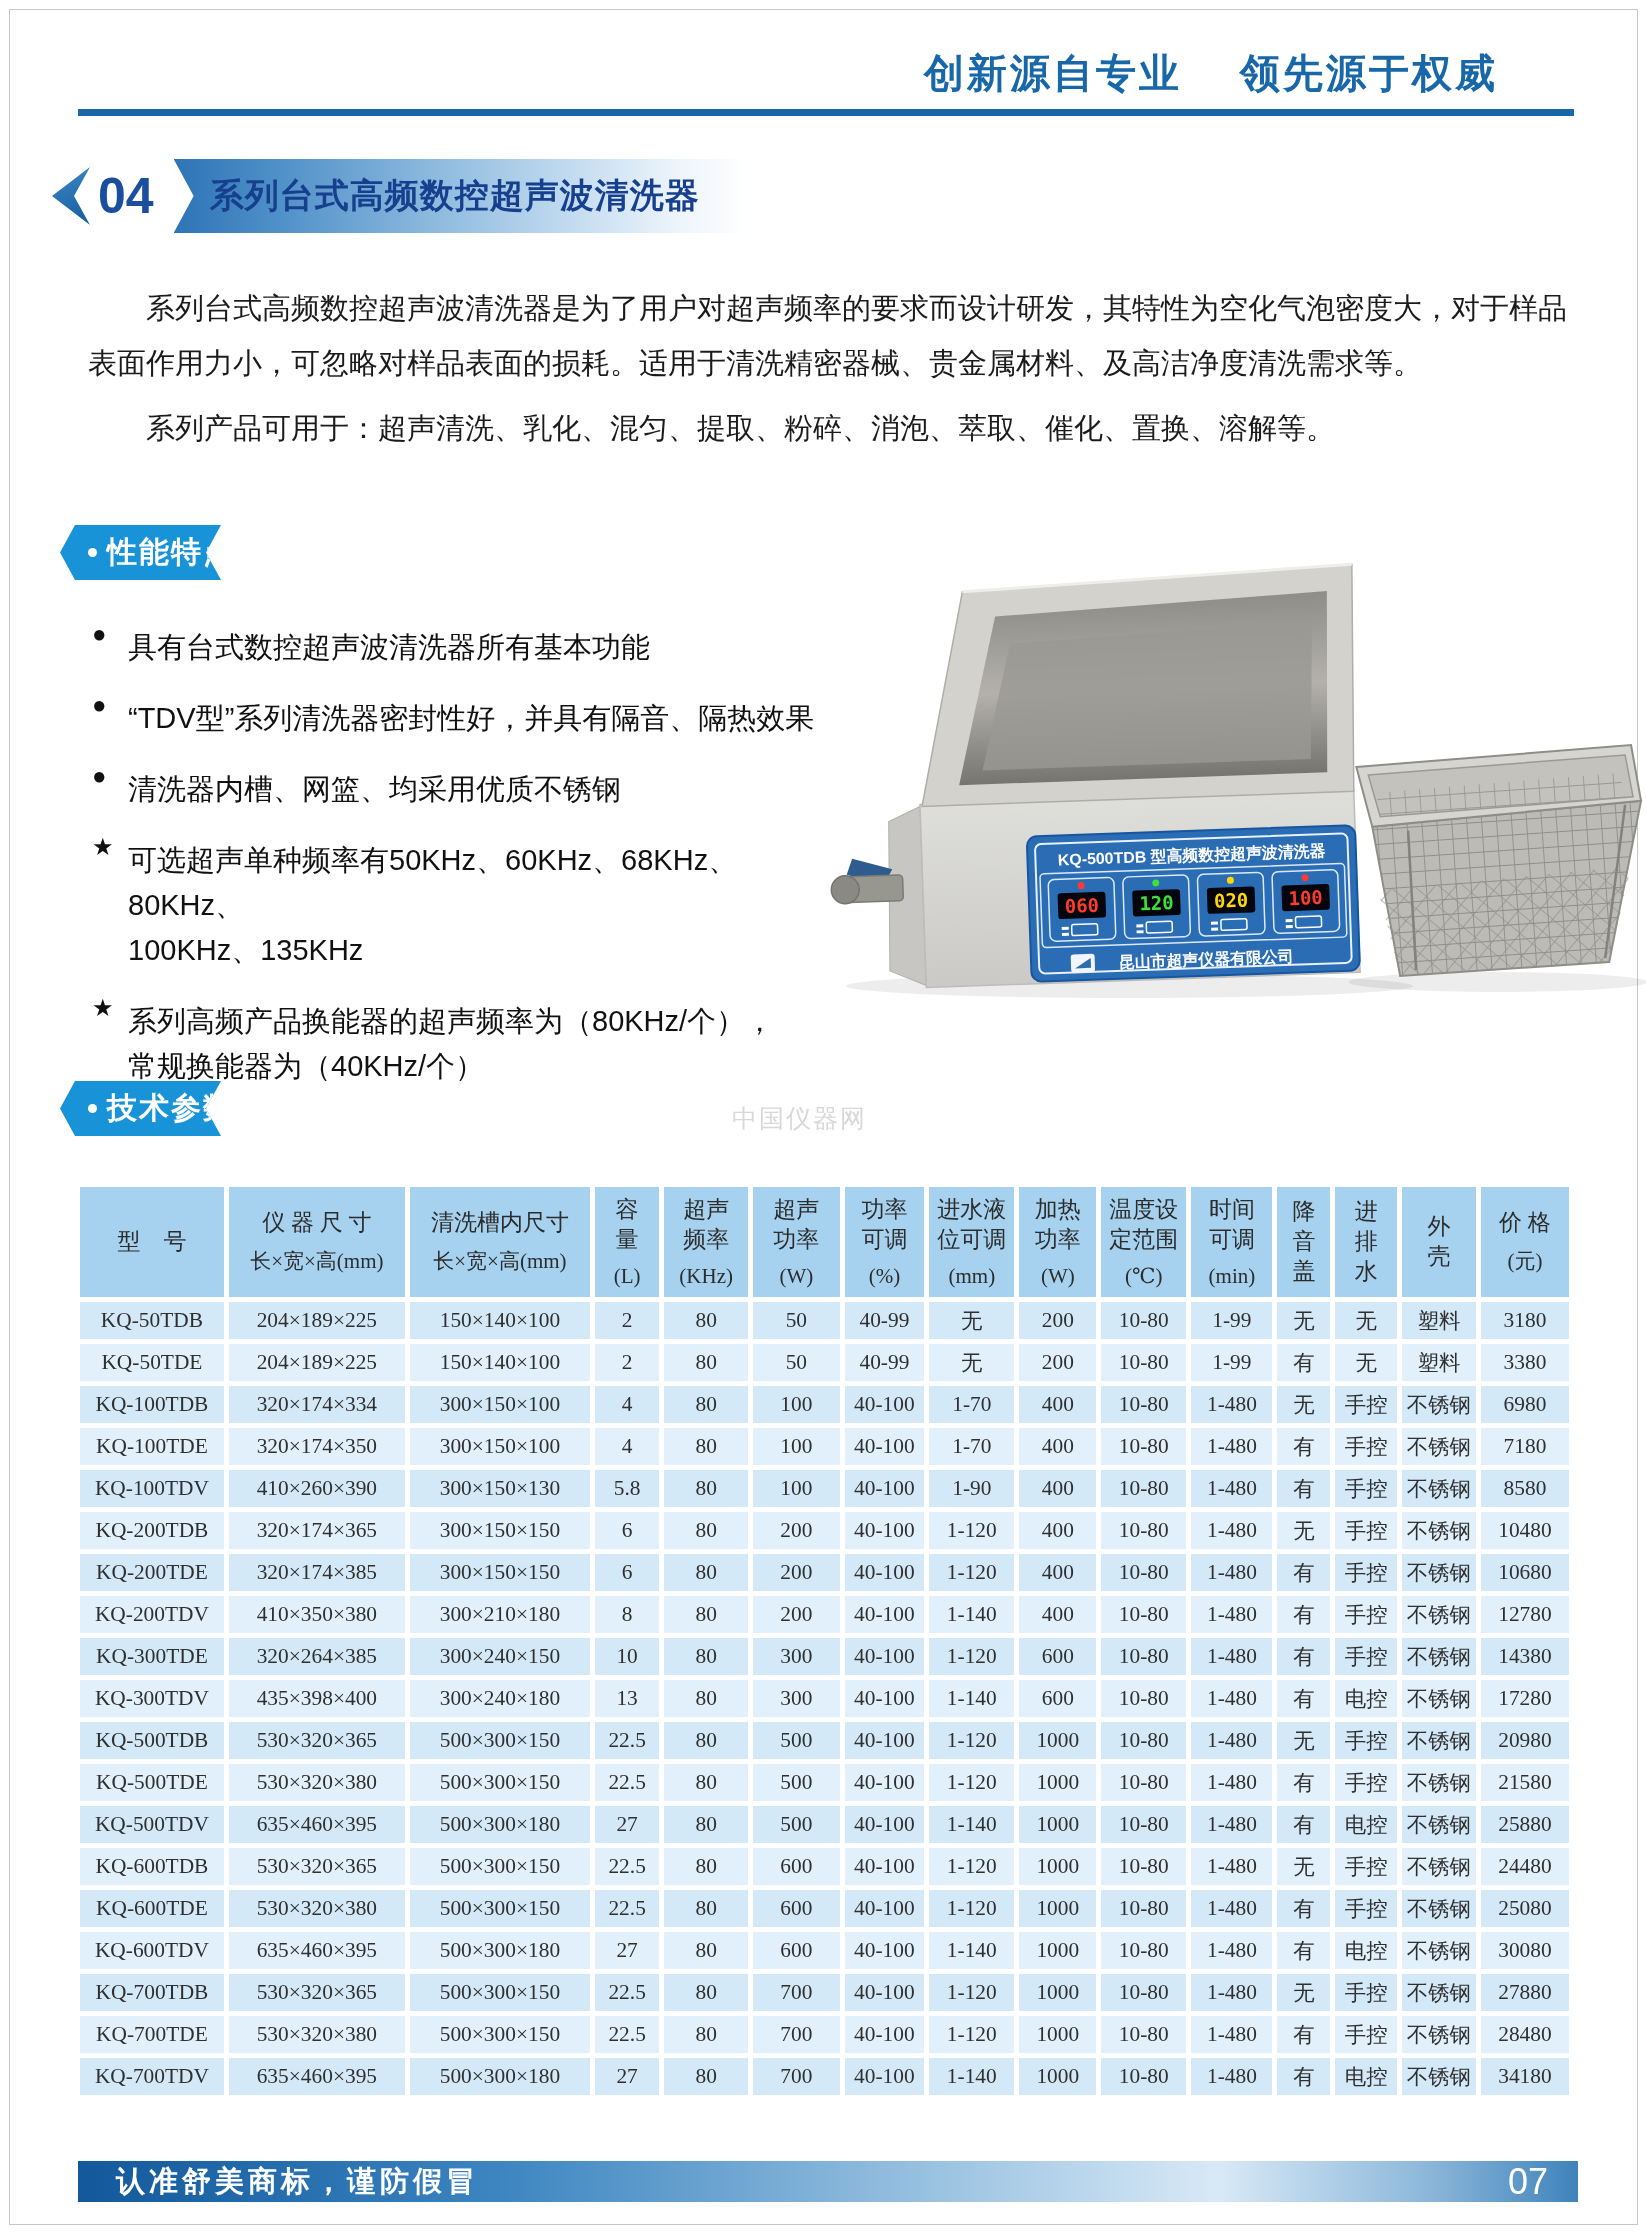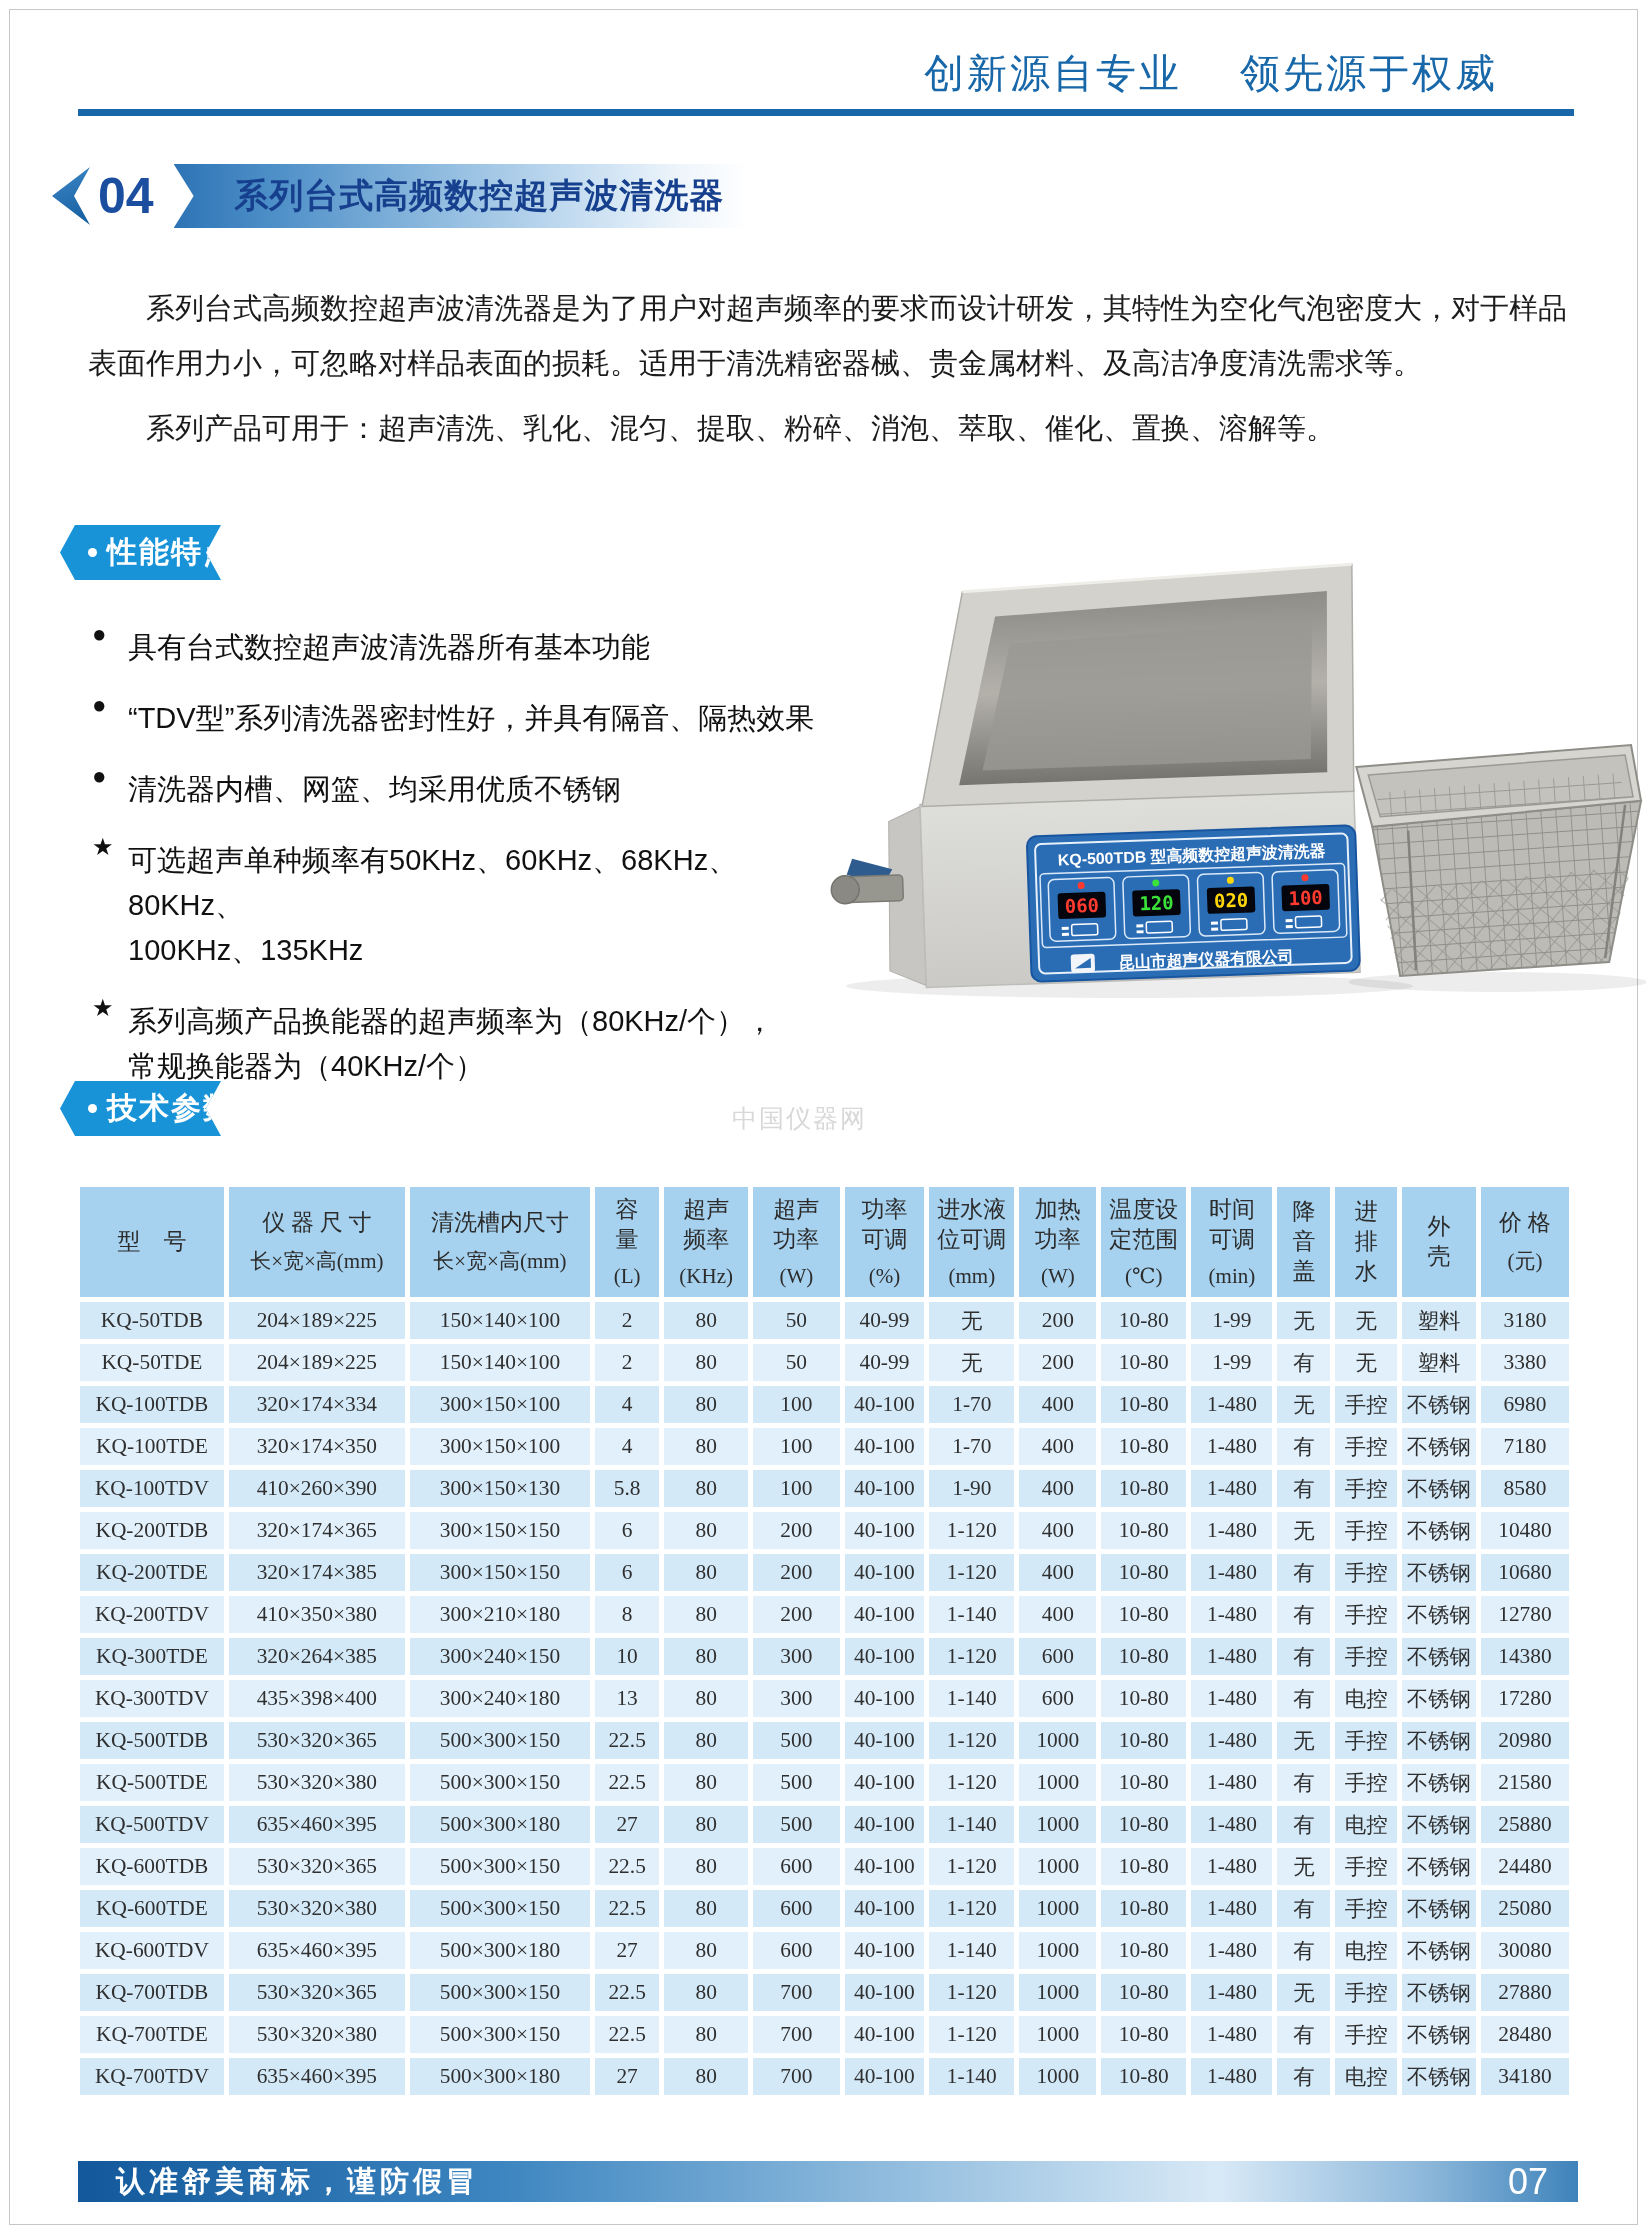--- a/index.html
+++ b/index.html
@@ -1,35 +1,35 @@
 <!DOCTYPE html>
 <html><head>
 <meta charset="utf-8">
 <style>
   html,body{margin:0;padding:0;background:#ffffff;}
   .page{position:relative;width:1647px;height:2234px;background:#ffffff;overflow:hidden;
         font-family:"Liberation Sans","DejaVu Sans",sans-serif;}
   .frame{position:absolute;inset:9px;border:1px solid #c7c7c7;pointer-events:none;}
 
   
-  .slogan{position:absolute;top:46px;right:149px;font-size:40px;font-weight:400;
+  .slogan{position:absolute;top:46px;right:149px;font-size:40px;font-weight:700;
           color:#1767a9;letter-spacing:3px;white-space:nowrap;}
   .slogan .gap{display:inline-block;width:58px;}
   .top-rule{position:absolute;top:109px;left:78px;width:1496px;height:7px;background:#1767a9;}
 
   
   .section-badge{position:absolute;top:167px;left:52px;height:58px;display:flex;align-items:center;}
   .chev{width:38px;height:58px;flex:0 0 auto;
         clip-path:polygon(100% 0,0 50%,100% 100%,58% 50%);
         background:linear-gradient(160deg,#3e88c8,#135d9e);}
   .section-num{font-size:50px;font-weight:800;color:#1c4ea0;margin:0 20px 0 8px;}
-  .title-bar{height:64px;width:575px;display:flex;align-items:center;box-sizing:border-box;
+  .title-bar{height:74px;width:575px;display:flex;align-items:center;box-sizing:border-box;
              padding-left:36px;
              clip-path:polygon(0 0,100% 0,100% 100%,0 100%,20px 50%);
-             background:linear-gradient(90deg,#2d74b6 0%,#4f90c8 18%,#8fbbdf 46%,#c9dff2 72%,#eef5fb 88%,rgba(255,255,255,0) 100%);justify-content:center;}
+             background:linear-gradient(90deg,#2d74b6 0%,#4f90c8 18%,#8fbbdf 46%,#c9dff2 72%,#eef5fb 88%,rgba(255,255,255,0) 100%);}
   .title-bar .t{font-size:34px;font-weight:800;color:#16408e;letter-spacing:1px;white-space:nowrap;}
 
   
   .intro{position:absolute;top:281px;left:88px;width:1479px;color:#1b1b1b;}
   .intro p{margin:0 0 10px 0;font-size:29px;line-height:1.9;text-indent:2em;}
 
   
   .ribbon{position:absolute;left:60px;height:55px;width:161px;display:flex;align-items:center;
           box-sizing:border-box;padding-left:28px;color:#fff;background:#1893d8;
           clip-path:polygon(15px 0,100% 0,calc(100% - 15px) 50%,100% 100%,15px 100%,0 50%);}

